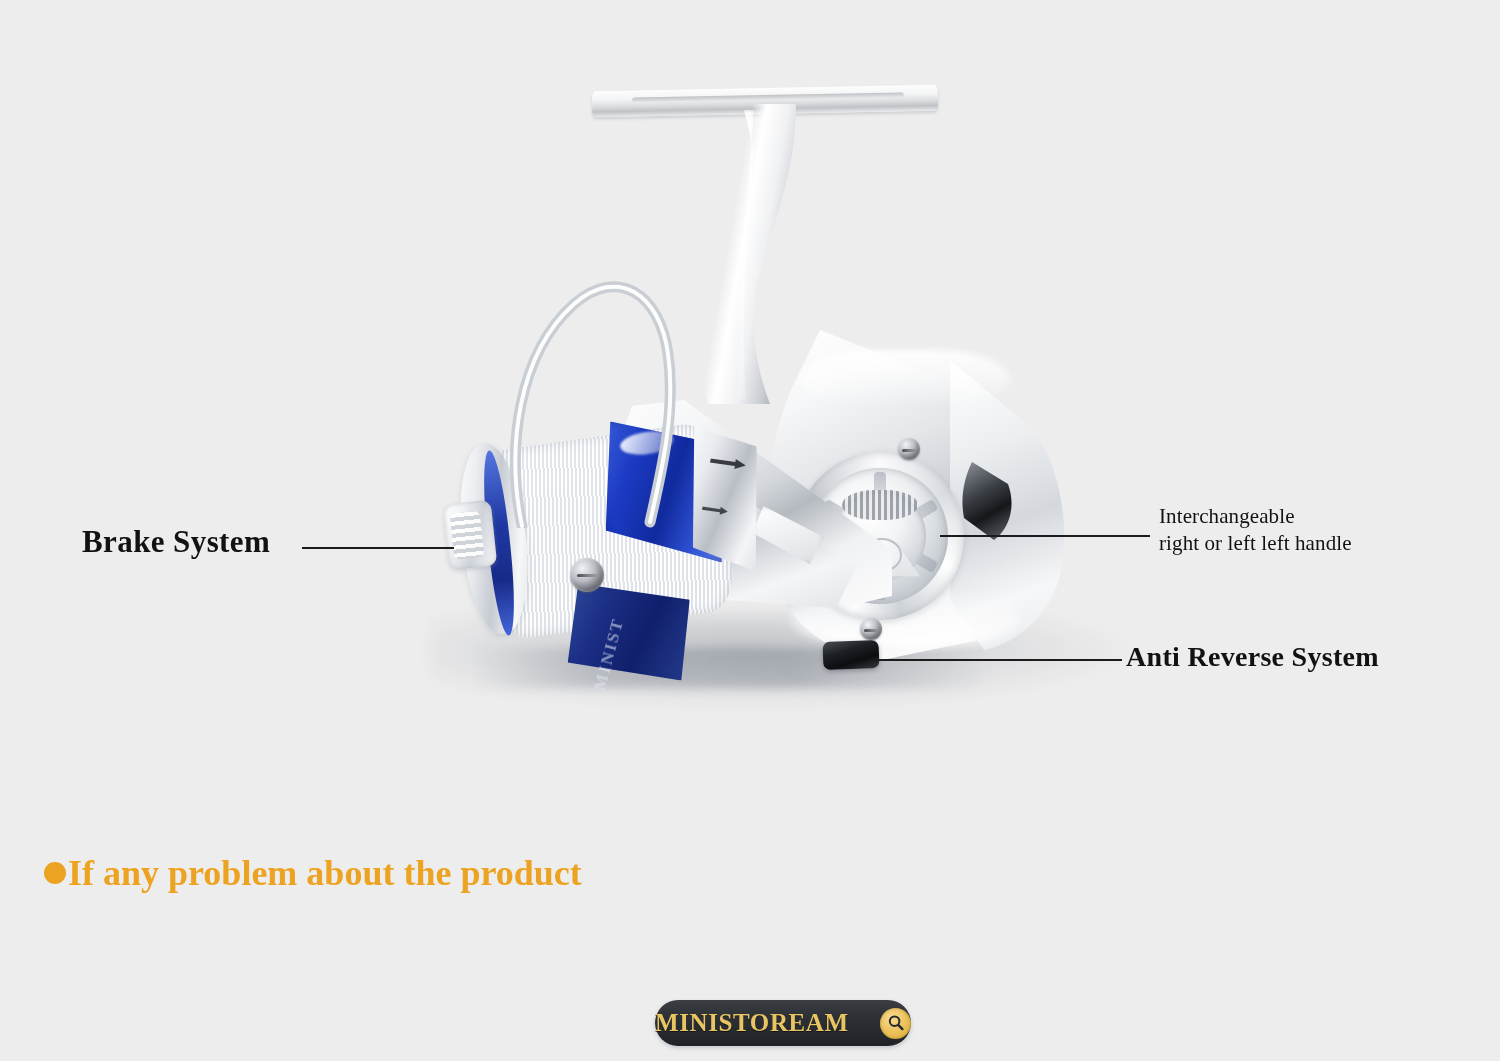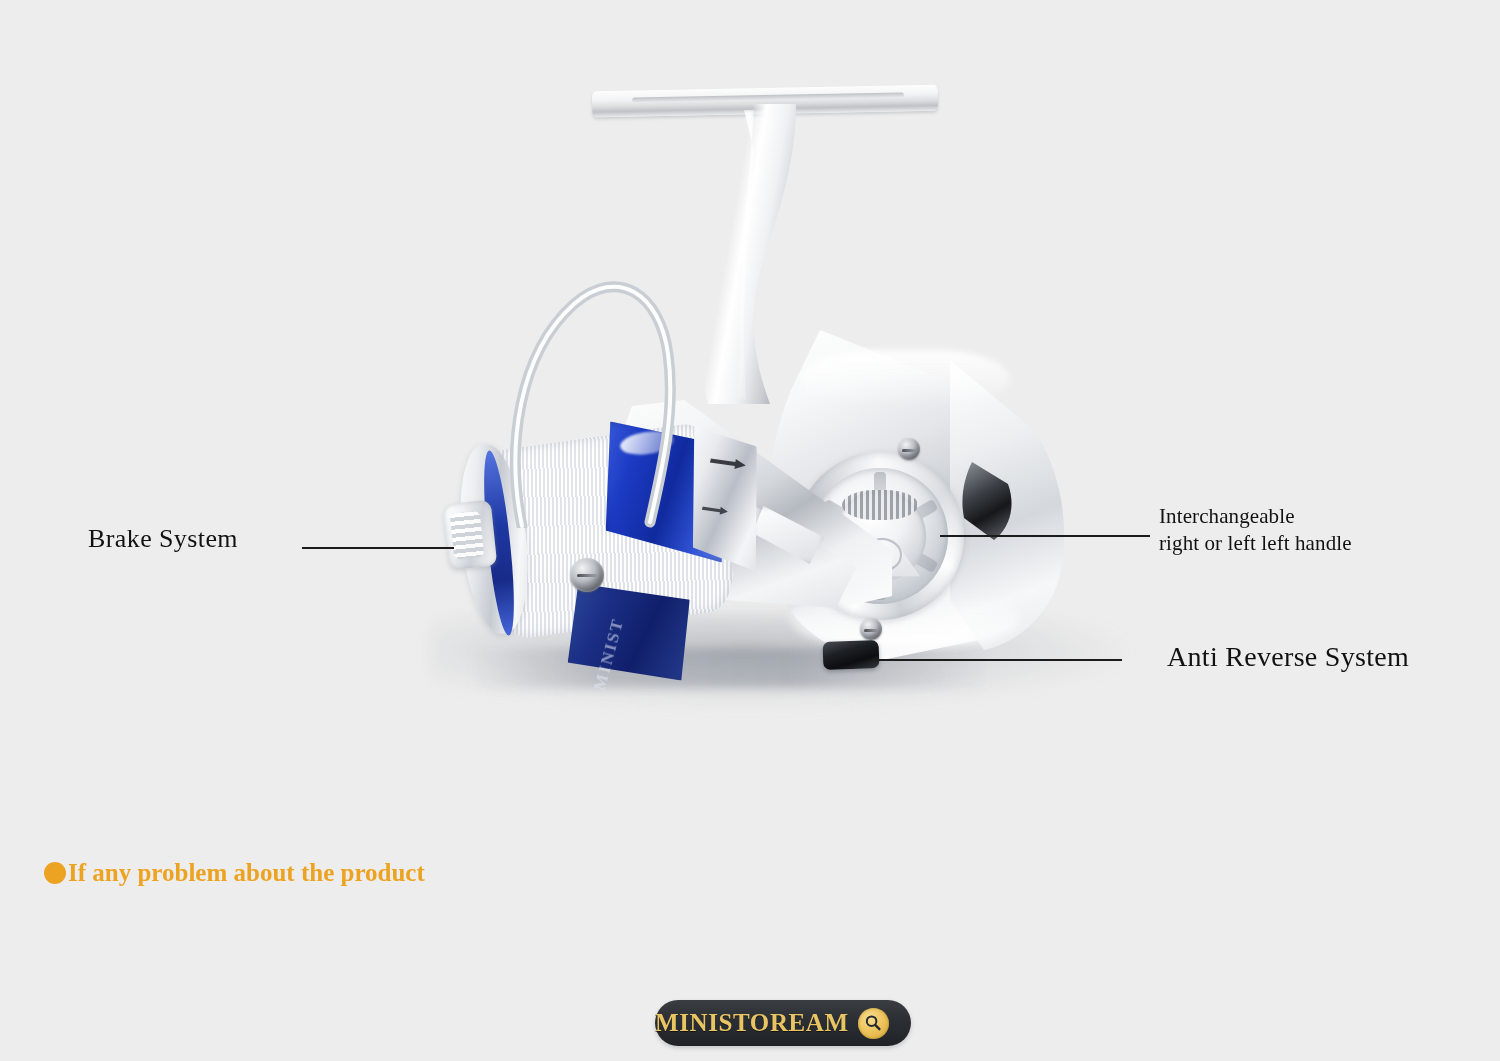--- a/index.html
+++ b/index.html
@@ -268,49 +268,49 @@
   .lead{position:absolute;background:#1b1b1b;height:2px;}
   .lead-1{left:302px;top:547px;width:152px;}
   .lead-2{left:940px;top:535px;width:210px;}
   .lead-3{left:872px;top:659px;width:250px;}
 
   
   .label{
     position:absolute;color:#121212;font-family:"Liberation Serif", serif;
   }
   .label-brake{
-    left:88px;top:524px;font-size:26px;font-weight:normal;letter-spacing:.4px;
+    left:82px;top:524px;font-size:31px;font-weight:bold;letter-spacing:.4px;
   }
   .label-inter{
     left:1159px;top:503px;font-size:21px;line-height:27px;letter-spacing:.1px;
   }
   .label-ar{
-    left:1167px;top:641px;font-size:28px;font-weight:normal;letter-spacing:.3px;
+    left:1126px;top:641px;font-size:28px;font-weight:bold;letter-spacing:.3px;
   }
 
   
   .notes{position:absolute;left:44px;top:852px;width:1420px;}
   .note-row{display:flex;align-items:center;margin-bottom:6px;}
   .bullet{
     width:22px;height:22px;border-radius:50%;background:#edа322;
     background:#eda322;
     flex:0 0 auto;margin-right:2px;
   }
   .note-text{
     color:#eda322;font-family:"Liberation Serif", serif;font-weight:bold;
-    font-size:25px;line-height:42px;letter-spacing:0px;white-space:nowrap;
+    font-size:36px;line-height:42px;letter-spacing:0px;white-space:nowrap;
   }
   .note-row.second .note-text{font-size:33px;}
 
   
   .badge{
     position:absolute;left:655px;top:1000px;width:256px;height:46px;
     border-radius:23px;
     background:linear-gradient(180deg,#3a3d42 0%,#2c2f34 40%,#1f2226 100%);
-    display:flex;align-items:center;justify-content:flex-start;
+    display:flex;align-items:center;justify-content:space-between;
     box-shadow:0 2px 4px rgba(120,126,136,.35);
   }
   .badge-text{
     color:#e9c463;font-family:"Liberation Serif", serif;font-weight:bold;
     font-size:25px;letter-spacing:.6px;
     text-shadow:0 1px 0 rgba(0,0,0,.5);
     margin-right:9px;
   }
   .badge-circle{
     width:31px;height:31px;border-radius:50%;

